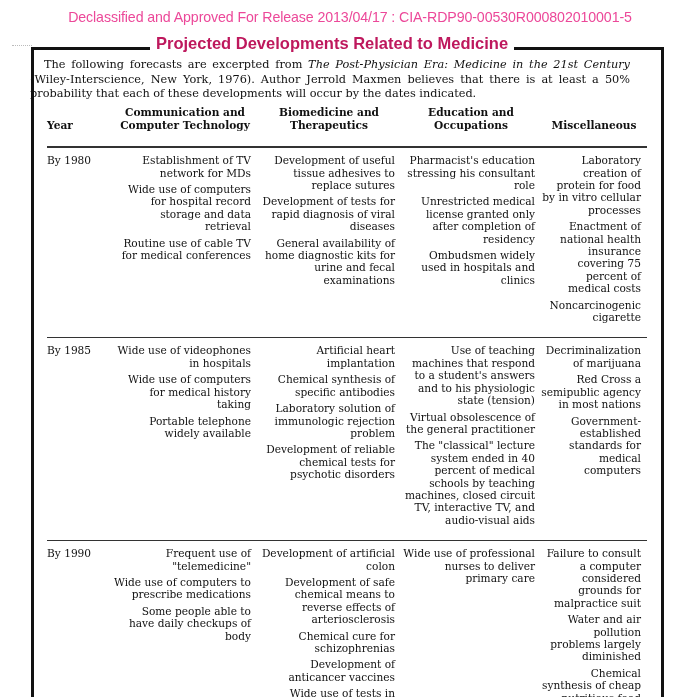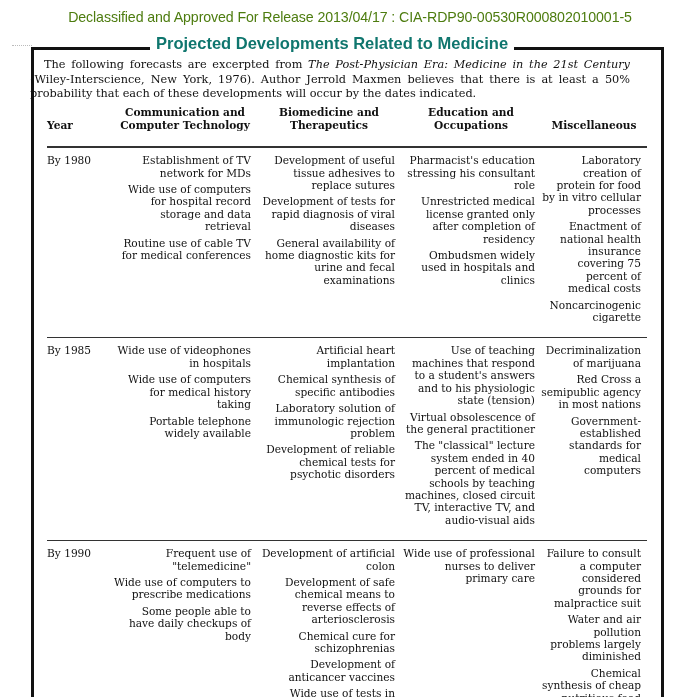--- a/index.html
+++ b/index.html
@@ -1,28 +1,28 @@
 <!DOCTYPE html>
 <html><head>
 <meta charset="utf-8">
 <style>
   html, body { margin: 0; padding: 0; background: #ffffff; }
   body { width: 700px; height: 697px; overflow: hidden; position: relative; color: #111; }
   .release {
     position: absolute; left: 0; top: 9px; width: 700px; text-align: center;
-    font-family: "Liberation Sans", sans-serif; font-size: 14.2px; color: #4d7c0f;
+    font-family: "Liberation Sans", sans-serif; font-size: 14.2px; color: #ec4899;
     letter-spacing: -0.1px;
   }
   .frame {
     position: absolute; left: 31px; top: 47px; width: 627px; height: 680px;
     border-left: 3px solid #111; border-right: 3px solid #111; border-top: 3px solid #111;
   }
   .title-wrap {
     position: absolute; left: 150px; top: 34px; background: #fff; padding: 0 6px;
-    font-family: "Liberation Sans", sans-serif; font-weight: bold; font-size: 16.5px; color: #0f766e;
+    font-family: "Liberation Sans", sans-serif; font-weight: bold; font-size: 16.5px; color: #be185d;
   }
   .top-dash {
     position: absolute; left: 12px; top: 45px; width: 20px; height: 1px;
     border-top: 1px dotted #bbb;
   }
   .intro {
     position: absolute; left: 30px; top: 58px; width: 600px;
     font-family: "DejaVu Serif", serif; font-size: 11.3px; line-height: 14.5px; color: #111;
     text-align: justify;
   }

